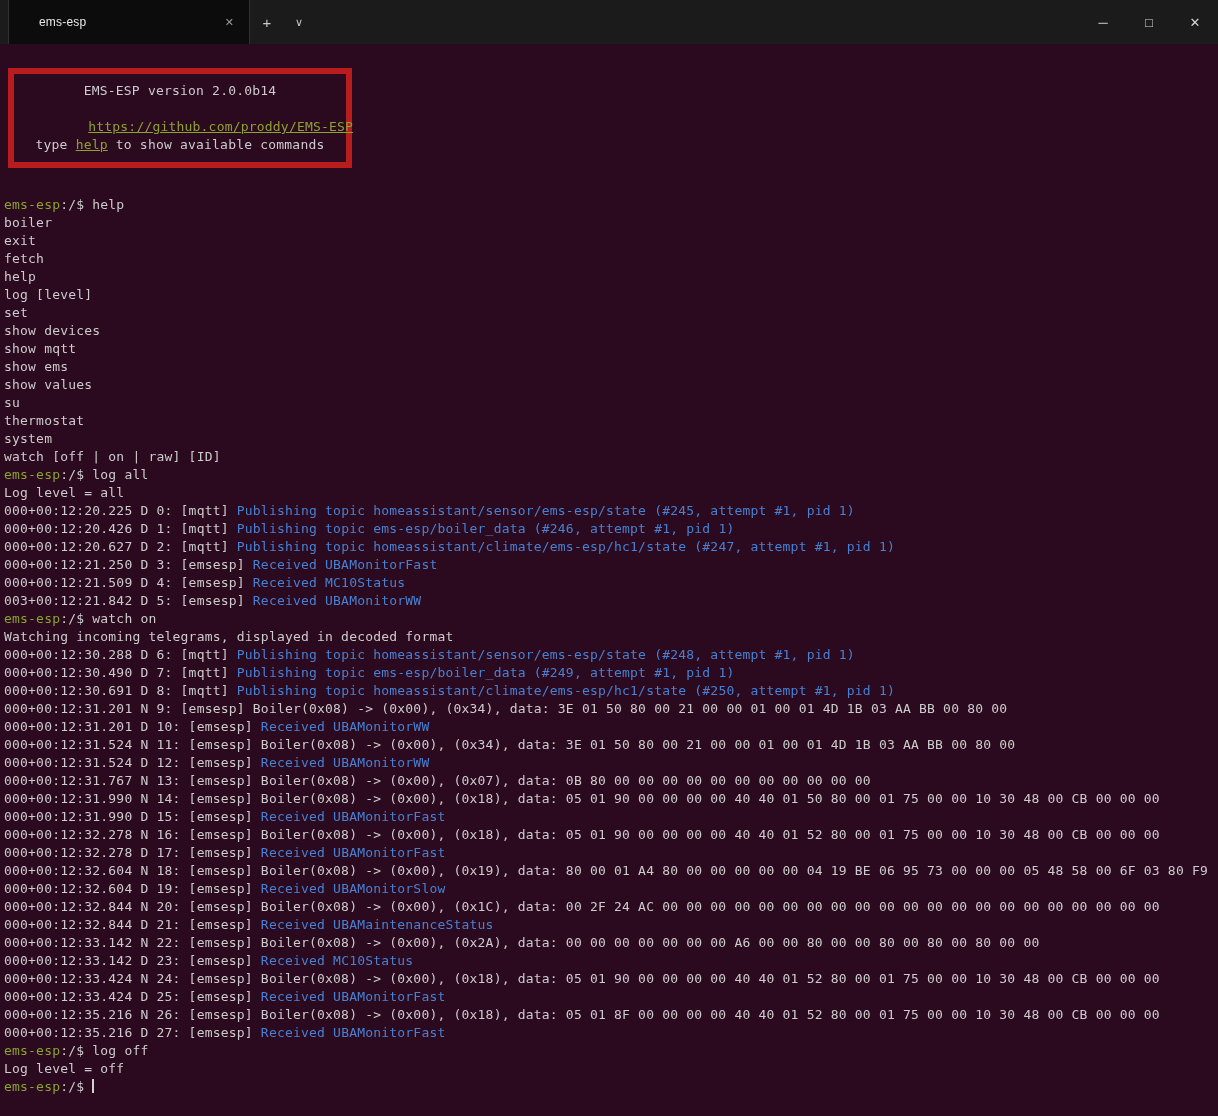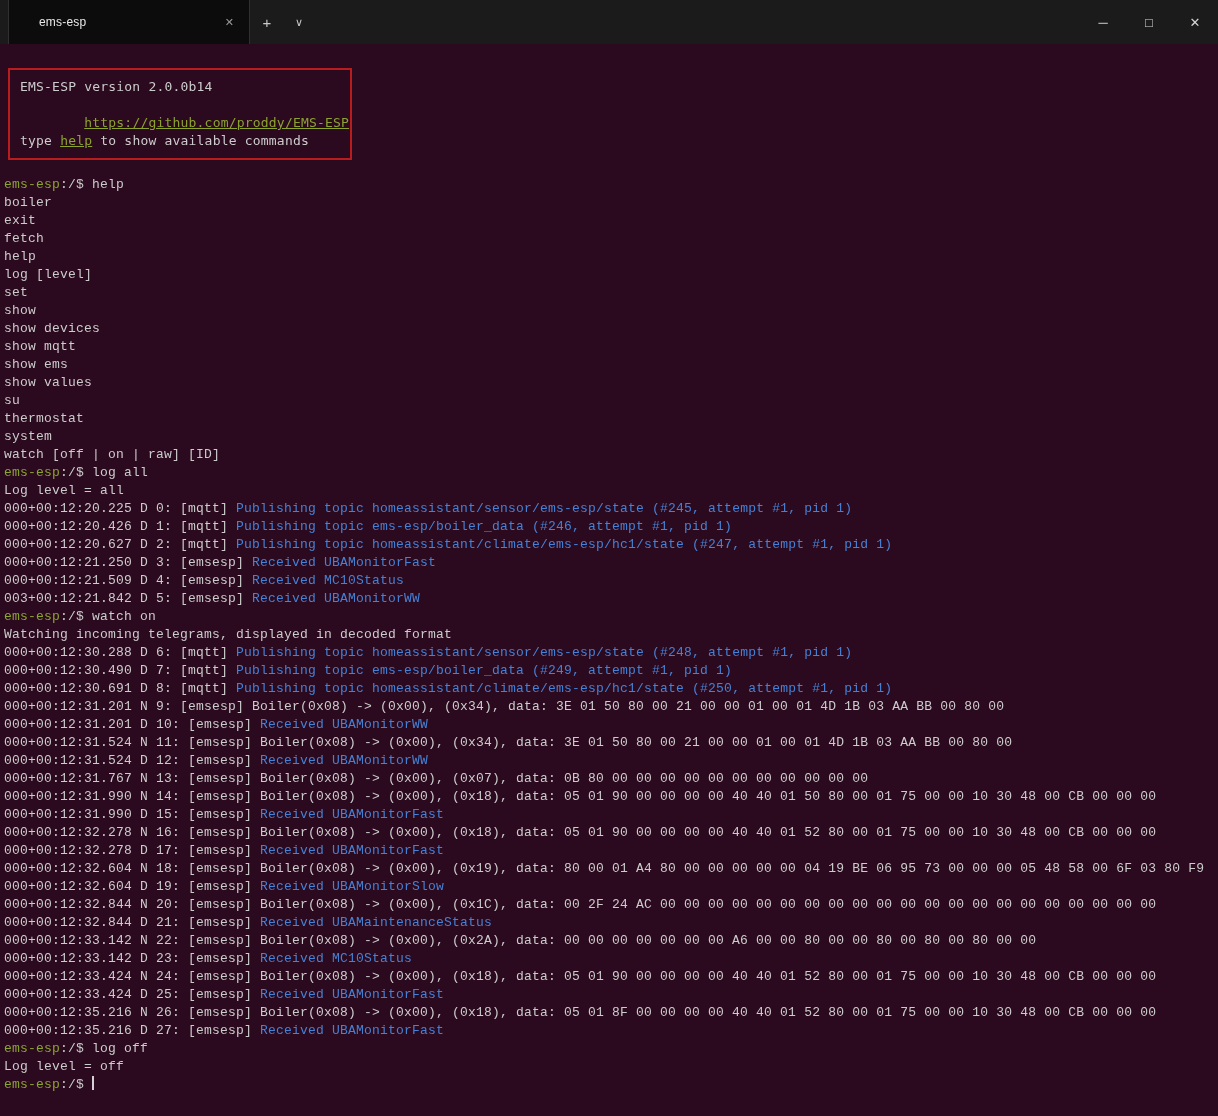--- a/index.html
+++ b/index.html
@@ -53,29 +53,30 @@
     font-size: 13px;
     letter-spacing: 0.2px;
     line-height: 18px;
     padding-left: 4px;
     overflow: hidden;
     cursor: text;
   }
   .banner-box {
     margin: 24px 0 0 4px;
     width: 344px;
-    border: 2px solid #b91c1c;
+    border: 6px solid #b91c1c;
     padding: 8px 10px;
+    text-align: center;
   }
   .banner-line { white-space: pre; height: 18px; }
   .green { color: var(--green); }
   .blue  { color: var(--blue); }
   .u { text-decoration: underline; }
   .link { color: var(--green); text-decoration: underline; cursor: pointer; margin-top: 36px; }
-  .lines { margin-top: 16px; font-family: Liberation Mono, monospace; }
+  .lines { margin-top: 28px; }
   .tline { white-space: pre; height: 18px; }
   .cursor {
     display: inline-block;
     width: 2px; height: 14px;
     background: #d6d0d4;
     vertical-align: -2px;
   }
 </style>
 </head>
 <body>
@@ -117,21 +118,20 @@
     </div>
 
     <div class="lines">
         <div class="tline"><span class="green">ems-esp</span><span>:/$ help</span></div>
         <div class="tline"><span>boiler</span></div>
         <div class="tline"><span>exit</span></div>
         <div class="tline"><span>fetch</span></div>
         <div class="tline"><span>help</span></div>
         <div class="tline"><span>log [level]</span></div>
         <div class="tline"><span>set</span></div>
-        <div class="tline"><span>show</span></div>
         <div class="tline"><span>show devices</span></div>
         <div class="tline"><span>show mqtt</span></div>
         <div class="tline"><span>show ems</span></div>
         <div class="tline"><span>show values</span></div>
         <div class="tline"><span>su</span></div>
         <div class="tline"><span>thermostat</span></div>
         <div class="tline"><span>system</span></div>
         <div class="tline"><span>watch [off | on | raw] [ID]</span></div>
         <div class="tline"><span class="green">ems-esp</span><span>:/$ log all</span></div>
         <div class="tline"><span>Log level = all</span></div>

